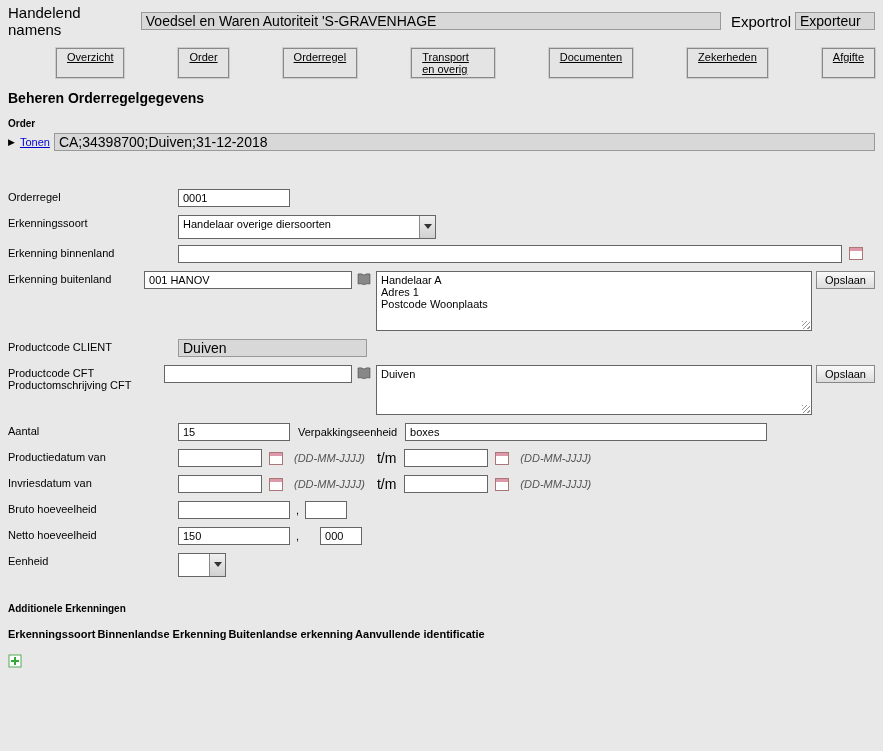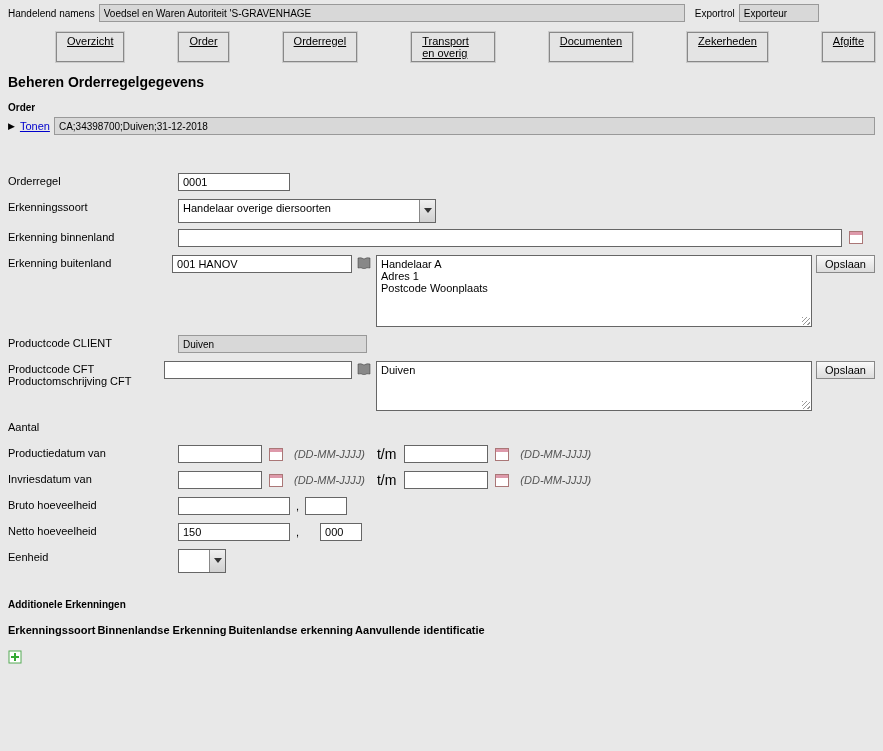--- a/index.html
+++ b/index.html
@@ -16,27 +16,27 @@
       height: 751px;
       overflow: hidden;
     }
     .top-bar {
       display: flex;
       align-items: center;
       padding: 4px 8px;
       gap: 4px;
     }
     .top-bar label {
-      font-size: 10px;
+      font-size: 15px;
     }
     .readonly-input {
       background: #d8d8d8;
       border: 1px solid #999;
       padding: 2px 4px;
-      font-size: 10px;
+      font-size: 14px;
       height: 18px;
     }
     .text-input {
       background: #ffffff;
       border: 1px solid #666;
       padding: 2px 4px;
       font-size: 11px;
       height: 18px;
     }
     .tabs {
@@ -259,27 +259,27 @@
             <rect class="outer" x="0.5" y="1.5" width="13" height="12" stroke-width="1"></rect>
             <rect class="top" x="1" y="2" width="12" height="3"></rect>
           </svg>
       </span>
     </div>
   </div>
 
   <div class="form-row">
     <div class="label">Erkenning buitenland</div>
     <div class="controls">
-      <input class="text-input" style="width: 180px;" value="001 HANOV">
+      <input class="text-input" style="width: 208px;" value="001 HANOV">
       <span class="icon-book">
         <svg width="14" height="12">
             <path d="M1 1 Q4 0 7 2 Q10 0 13 1 L13 11 Q10 10 7 12 Q4 10 1 11 Z" fill="#888" stroke="#333" stroke-width="0.5"></path>
           </svg>
       </span>
-      <div class="textarea-disp" style="width:436px; height:72px">
+      <div class="textarea-disp" style="width:436px; height:60px">
         <span style="white-space:pre-line">Handelaar A
 Adres 1
 Postcode Woonplaats</span>
         <span class="resize-handle"></span>
       </div>
       <button class="btn">Opslaan</button>
     </div>
   </div>
 
   <div class="form-row gap-md">
@@ -304,20 +304,25 @@
       <div class="textarea-disp" style="width:436px; height:50px">
         <span>Duiven</span>
         <span class="resize-handle"></span>
       </div>
       <button class="btn">Opslaan</button>
     </div>
   </div>
 
   <div class="form-row gap-md">
     <div class="label">Aantal</div>
+    <div class="controls" style="align-items:center">
+      <input class="text-input" style="width: 112px;" value="15">
+      <span style="padding:0 4px">Verpakkingseenheid</span>
+      <input class="text-input" style="width: 362px;" value="boxes">
+    </div>
   </div>
 
   <div class="form-row">
     <div class="label">Productiedatum van</div>
     <div class="controls" style="align-items:center">
       <input class="text-input" style="width: 84px;">
       <span class="icon-cal">
         <svg width="14" height="14">
             <rect class="outer" x="0.5" y="1.5" width="13" height="12" stroke-width="1"></rect>
             <rect class="top" x="1" y="2" width="12" height="3"></rect>

